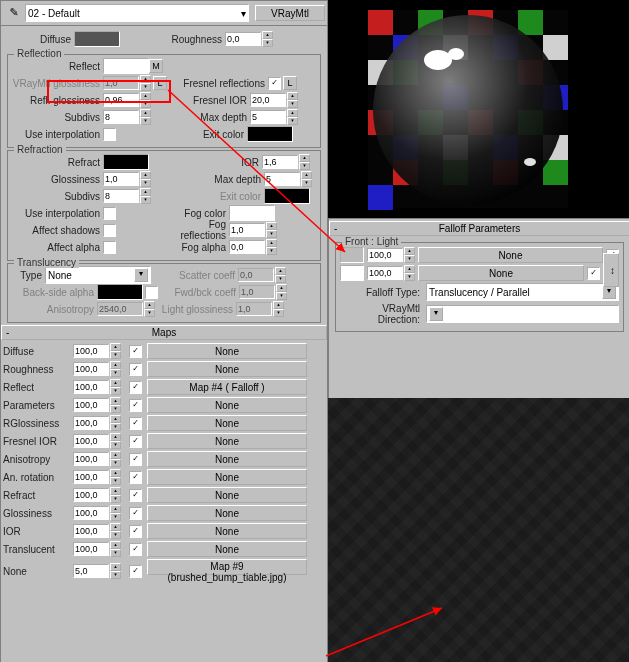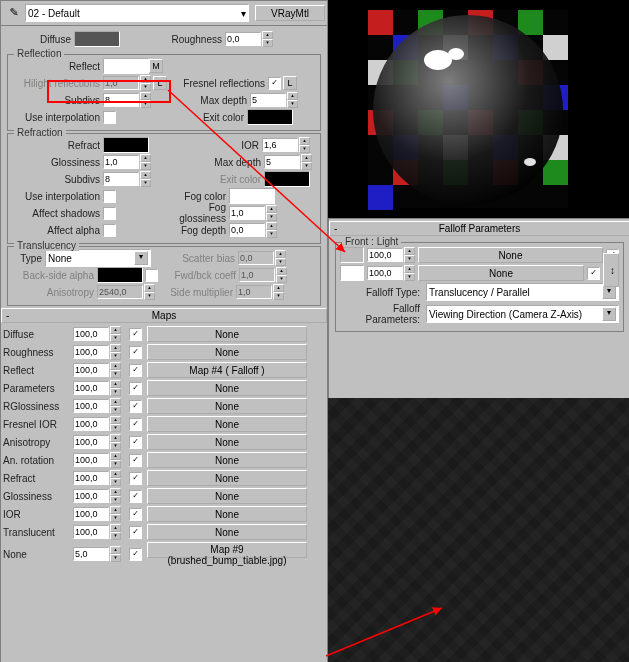--- a/index.html
+++ b/index.html
@@ -69,32 +69,51 @@
  </div>
 
  <div class="grp">
   <span class="grp-title">Reflection</span>
   <div class="row">
    <span class="lbl" style="width:88px">Reflect</span>
    <span class="swatch" style="background:#fff"></span>
    <button class="btn btn-sm">M</button>
   </div>
   <div class="row">
-   <span class="lbl lbl-dis" style="width:88px">Hilight reflections</span>
+   <span class="lbl lbl-dis" style="width:88px">VRayMtl glossiness</span>
    <span class="spin">
           <input disabled="" style="background: rgb(192, 192, 192);" value="1,0">
           <span class="spin-btns">
             <div>▴</div>
             <div>▾</div>
           </span>
         </span>
    <button class="btn btn-sm" style="margin-left:2px">L</button>
    <span class="lbl" style="width:98px">Fresnel reflections</span>
    <span class="chk">✓</span>
    <button class="btn btn-sm" style="margin-left:2px">L</button>
+  </div>
+  <div class="row">
+   <span class="lbl" style="width:88px">Refl. glossiness</span>
+   <span class="spin">
+          <input value="0,96" style="">
+          <span class="spin-btns">
+            <div>▴</div>
+            <div>▾</div>
+          </span>
+        </span>
+   <span style="width:16px"></span>
+   <span class="lbl" style="width:80px">Fresnel IOR</span>
+   <span class="spin">
+          <input value="20,0" style="">
+          <span class="spin-btns">
+            <div>▴</div>
+            <div>▾</div>
+          </span>
+        </span>
   </div>
   <div class="row">
    <span class="lbl" style="width:88px">Subdivs</span>
    <span class="spin">
           <input value="8" style="">
           <span class="spin-btns">
             <div>▴</div>
             <div>▾</div>
           </span>
         </span>
@@ -168,53 +187,53 @@
         <span class="lbl" style="width:88px">Use interpolation</span>
         <span class="chk"></span>
         <span style="width:48px"></span>
         <span class="lbl" style="width:62px">Fog color</span>
         <span class="swatch" style="background:#fff"></span>
       </div>
   <div class="row">
         <span class="lbl" style="width:88px">Affect shadows</span>
         <span class="chk"></span>
         <span style="width:48px"></span>
-        <span class="lbl" style="width:62px">Fog glossiness</span>
+        <span class="lbl" style="width:62px">Fog reflections</span>
         <span class="spin">
           <input value="1,0" style="">
           <span class="spin-btns">
             <div>▴</div>
             <div>▾</div>
           </span>
         </span>
       </div>
   <div class="row">
         <span class="lbl" style="width:88px">Affect alpha</span>
         <span class="chk"></span>
         <span style="width:48px"></span>
-        <span class="lbl" style="width:62px">Fog depth</span>
+        <span class="lbl" style="width:62px">Fog alpha</span>
         <span class="spin">
           <input value="0,0" style="">
           <span class="spin-btns">
             <div>▴</div>
             <div>▾</div>
           </span>
         </span>
       </div>
  </div>
 
  <div class="grp">
   <span class="grp-title">Translucency</span>
   <div class="row">
         <span class="lbl" style="width:30px">Type</span>
    <div class="combo" style="width:100px">
           <span>None</span>
           <span class="ar">▾</span>
         </div>
-   <span class="lbl lbl-dis" style="width:84px">Scatter bias</span>
+   <span class="lbl lbl-dis" style="width:84px">Scatter coeff</span>
         <span class="spin">
           <input disabled="" style="background: rgb(192, 192, 192);" value="0,0">
           <span class="spin-btns">
             <div>▴</div>
             <div>▾</div>
           </span>
         </span>
       </div>
   <div class="row">
         <span class="lbl lbl-dis" style="width:82px">Back-side alpha</span>
@@ -231,21 +250,21 @@
       </div>
   <div class="row">
         <span class="lbl lbl-dis" style="width:82px">Anisotropy</span>
         <span class="spin">
           <input disabled="" style="background: rgb(192, 192, 192); width: 42px;" value="2540,0">
           <span class="spin-btns">
             <div>▴</div>
             <div>▾</div>
           </span>
         </span>
-   <span class="lbl lbl-dis" style="width:78px">Side multiplier</span>
+   <span class="lbl lbl-dis" style="width:78px">Light glossiness</span>
         <span class="spin">
           <input disabled="" style="background: rgb(192, 192, 192);" value="1,0">
           <span class="spin-btns">
             <div>▴</div>
             <div>▾</div>
           </span>
         </span>
       </div>
  </div>
 
@@ -526,23 +545,22 @@
    <span style="width:16px"></span>
   </div>
   <div class="falloff-row">
    <span class="lbl" style="width:80px;text-align:right">Falloff Type:</span>
    <div class="combo" style="flex:1">
           <span>Translucency / Parallel</span>
           <span class="ar">▾</span>
         </div>
   </div>
   <div class="falloff-row">
-   <span class="lbl" style="width:80px;text-align:right">Falloff Parameters:</span>
+   <span class="lbl" style="width:80px;text-align:right">VRayMtl Direction:</span>
    <div class="combo" style="flex:1">
-          <span>Viewing Direction (Camera Z-Axis)</span>
           <span class="ar">▾</span>
         </div>
   </div>
  </div>
 </div>
 
 <div class="right-texture"></div>
 
 <div class="redbox" style="left:47px;top:80px;width:120px;height:19px"></div>
 

